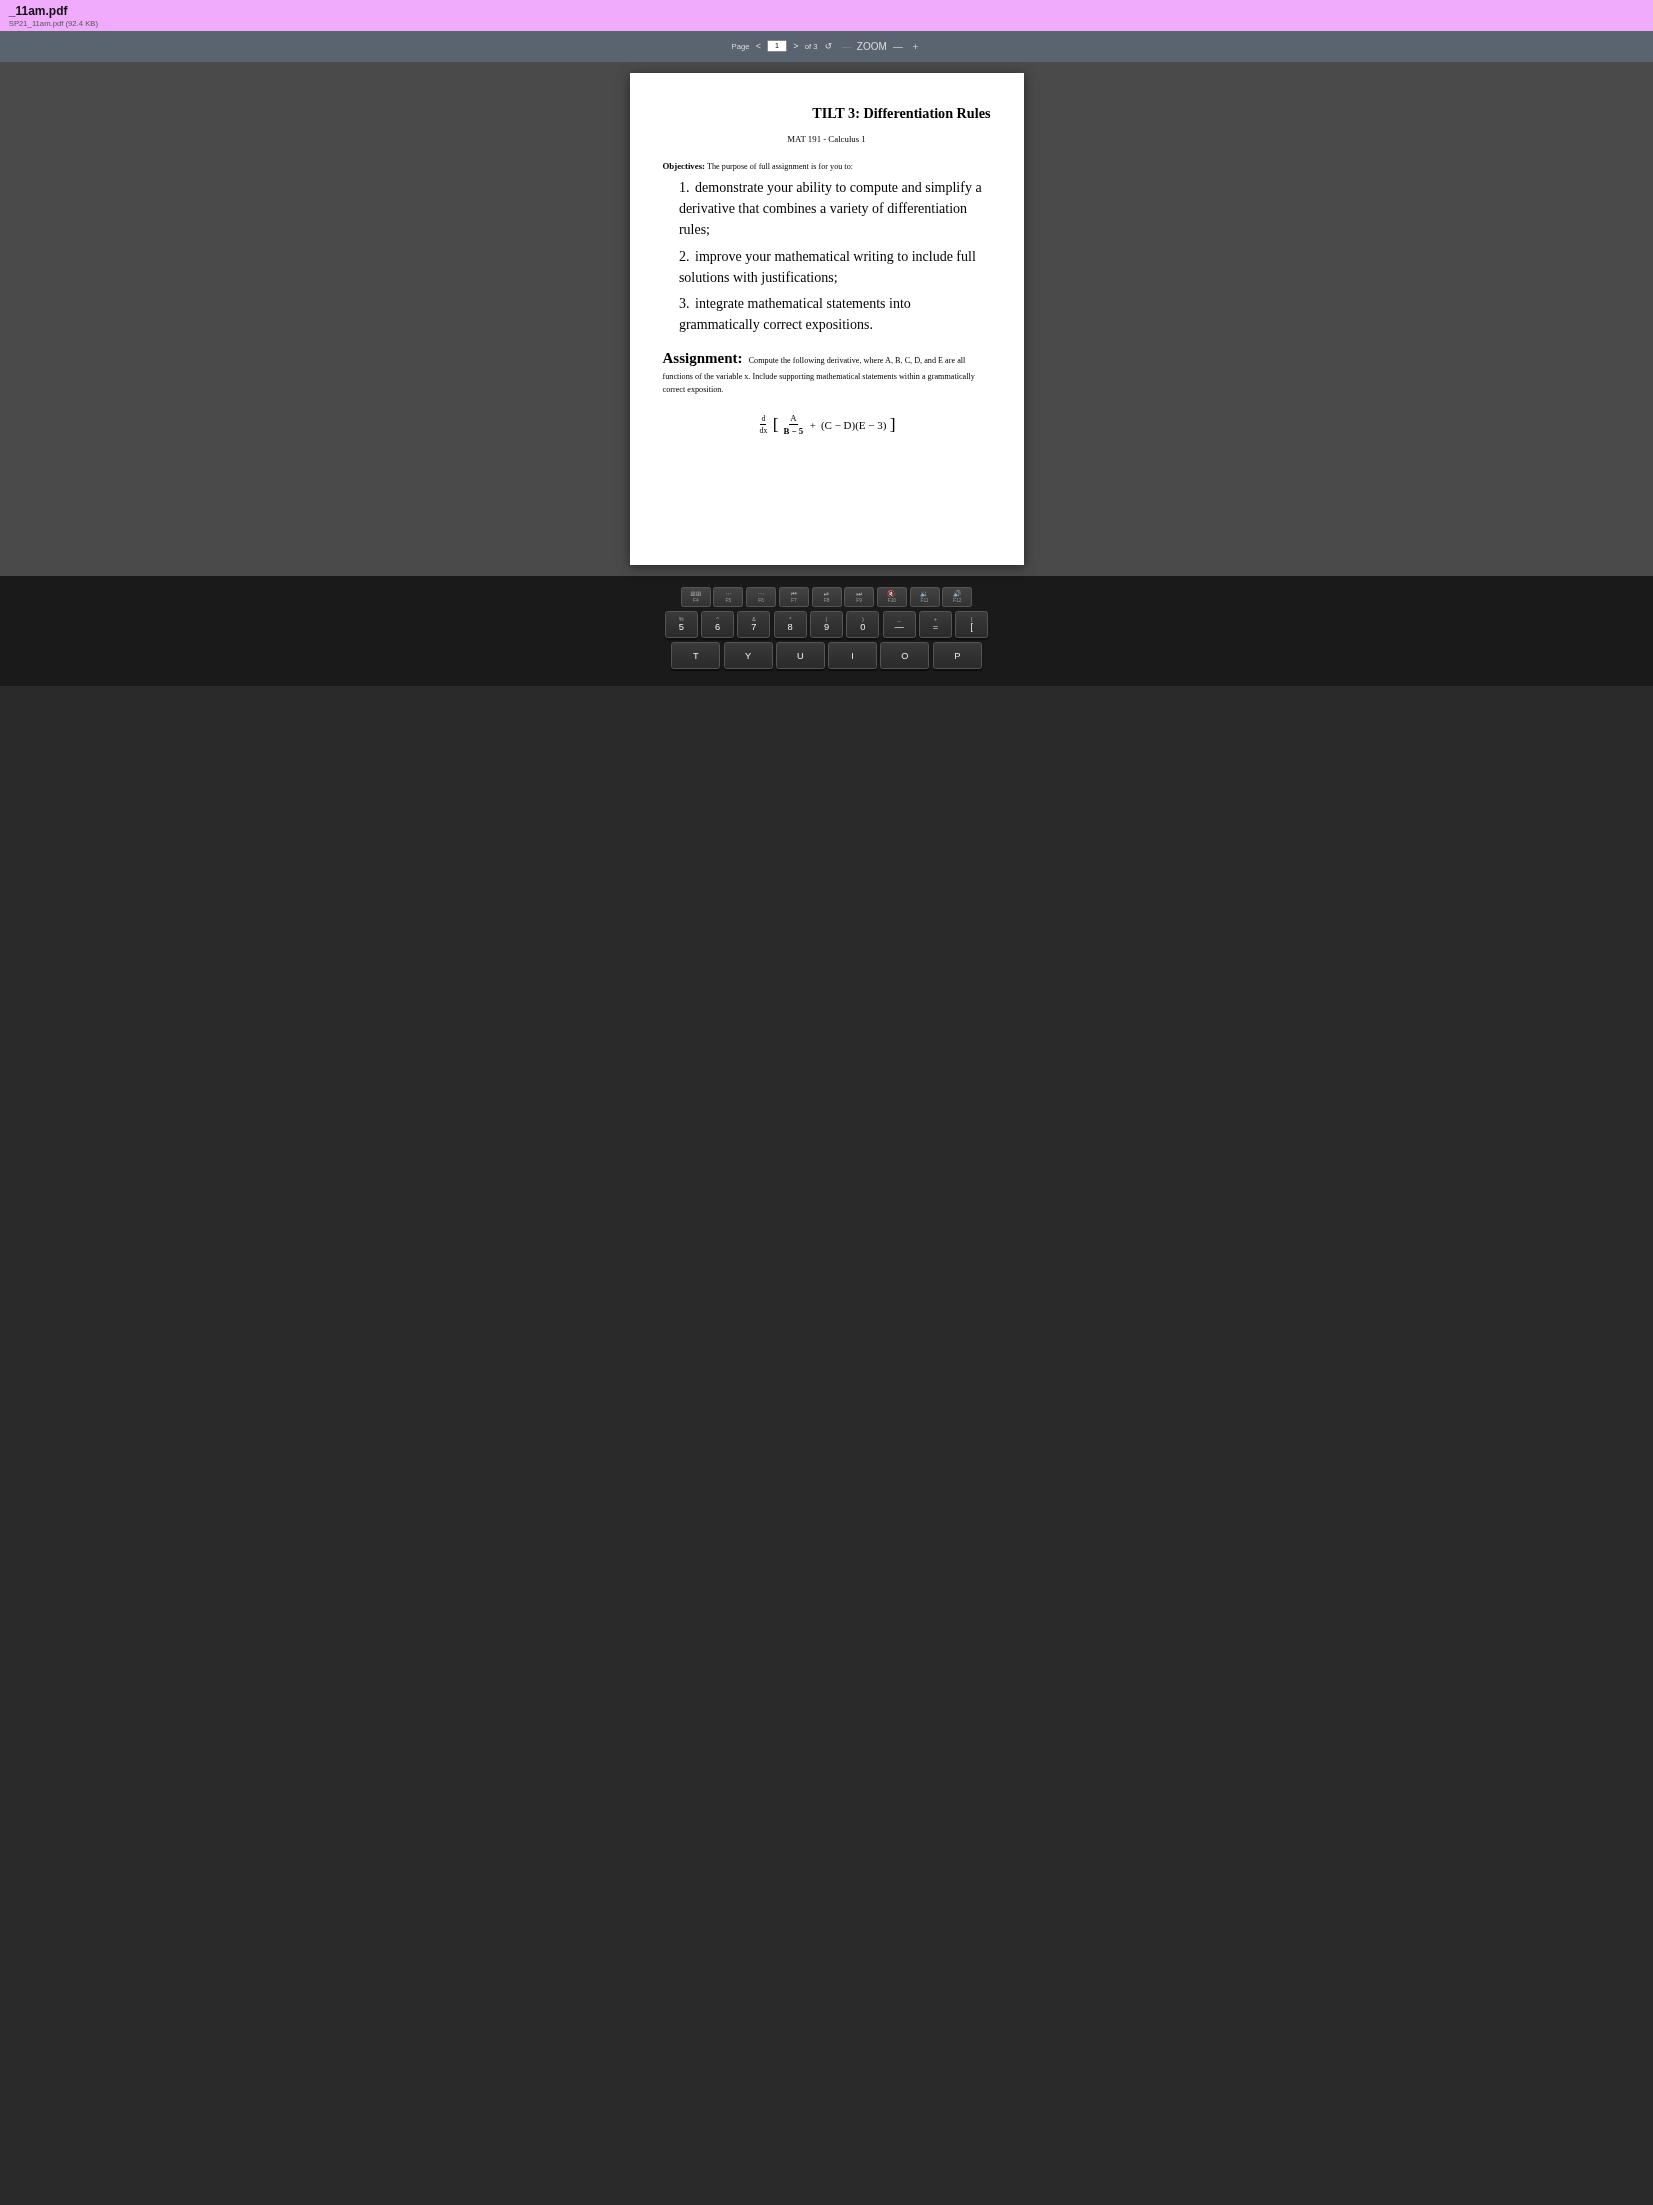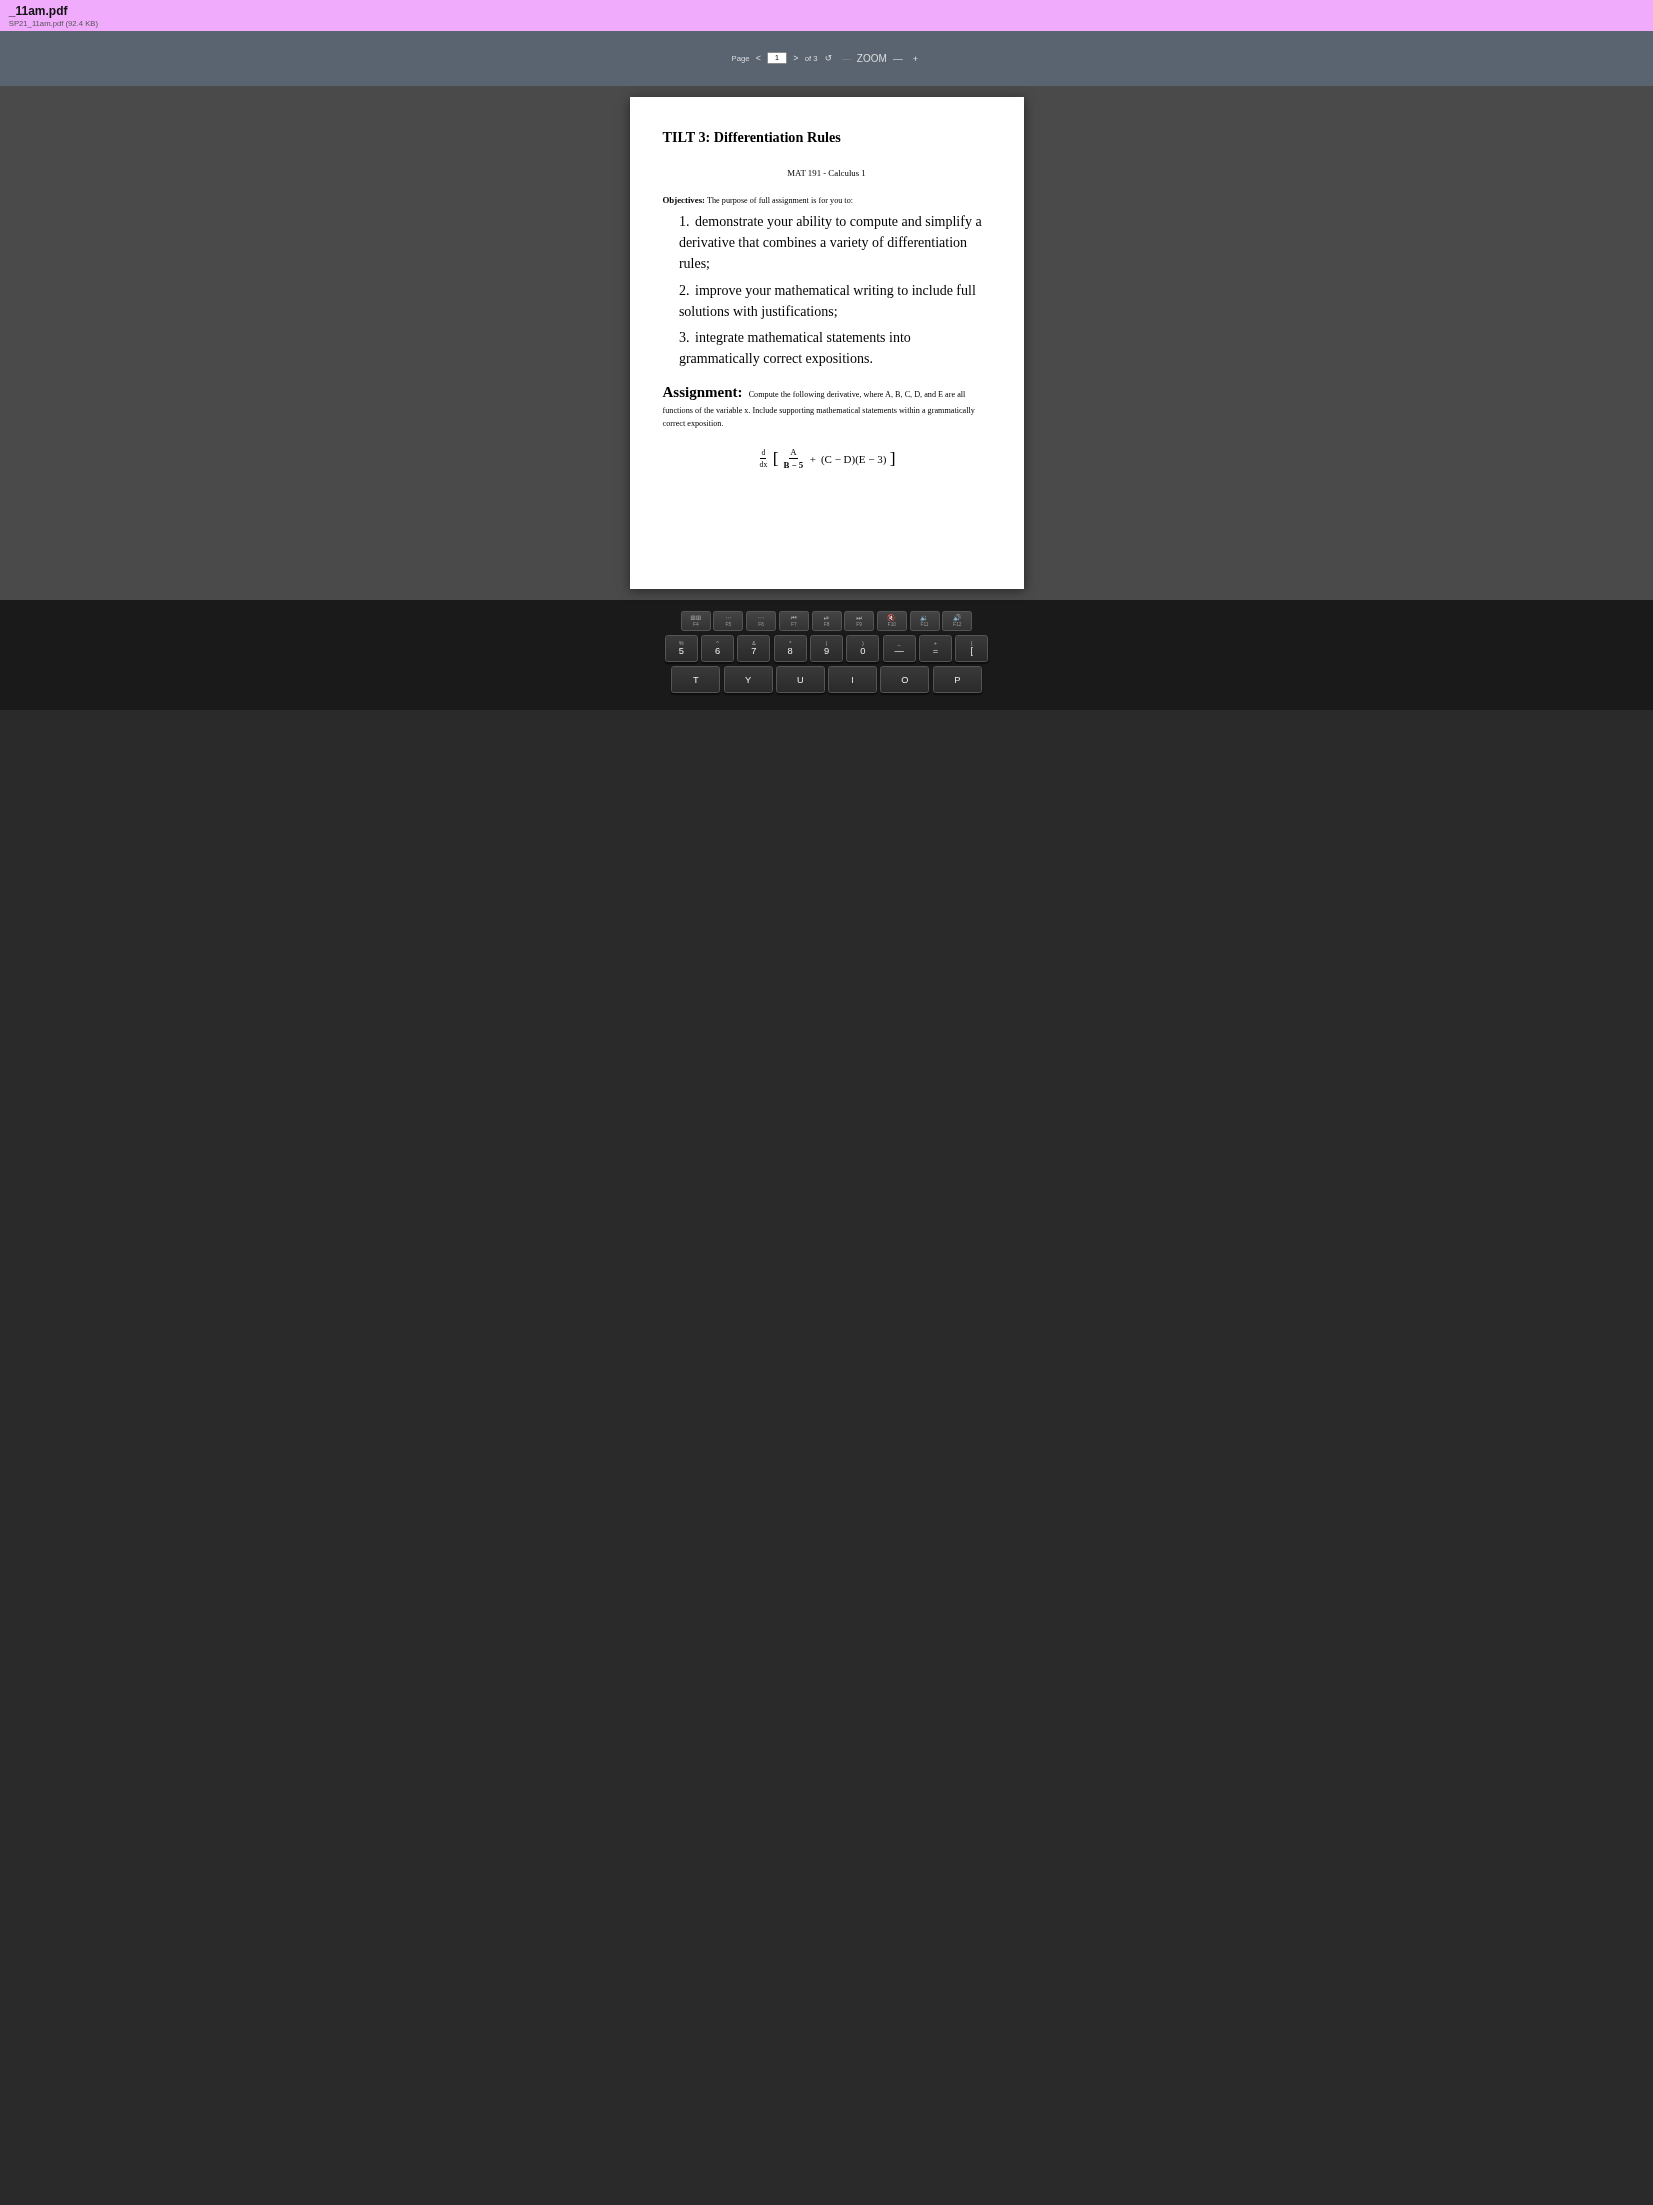--- a/index.html
+++ b/index.html
@@ -26,21 +26,21 @@
       color: #555;
       margin-top: 1.1px;
     }
 
     
     .pdf-toolbar {
       background: #5a6370;
       display: flex;
       align-items: center;
       justify-content: center;
-      padding: 21px 11px;
+      padding: 9px 11px;
       gap: 3px;
     }
     .pdf-toolbar-label {
       color: #ddd;
       font-size: 7.7px;
     }
     .pdf-nav-btn {
       background: none;
       border: none;
       color: #ddd;
@@ -99,25 +99,25 @@
       background: white;
       width: 394px;
       min-height: 492px;
       padding: 27px 33px 27px 33px;
       box-shadow: 0 2.2px 11px rgba(0,0,0,0.5);
       position: relative;
     }
 
     
     .doc-title {
-      text-align: left;
+      text-align: right;
       font-size: 14.2px;
       font-weight: bold;
       font-family: 'Times New Roman', Times, serif;
-      margin-bottom: 22px;
+      margin-bottom: 12px;
       margin-top: 5.5px;
     }
     .doc-subtitle {
       text-align: center;
       font-size: 8.8px;
       font-family: 'Times New Roman', Times, serif;
       margin-bottom: 16.4px;
     }
     .objectives-line {
       font-size: 8.2px;

